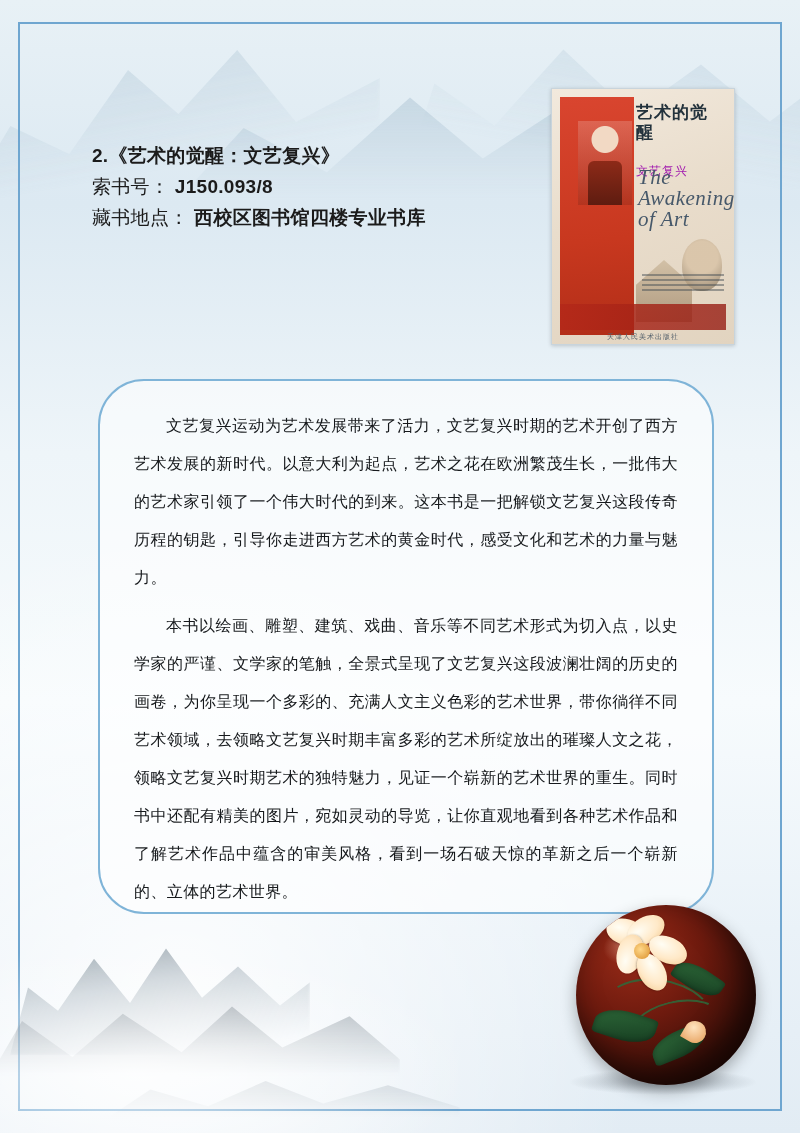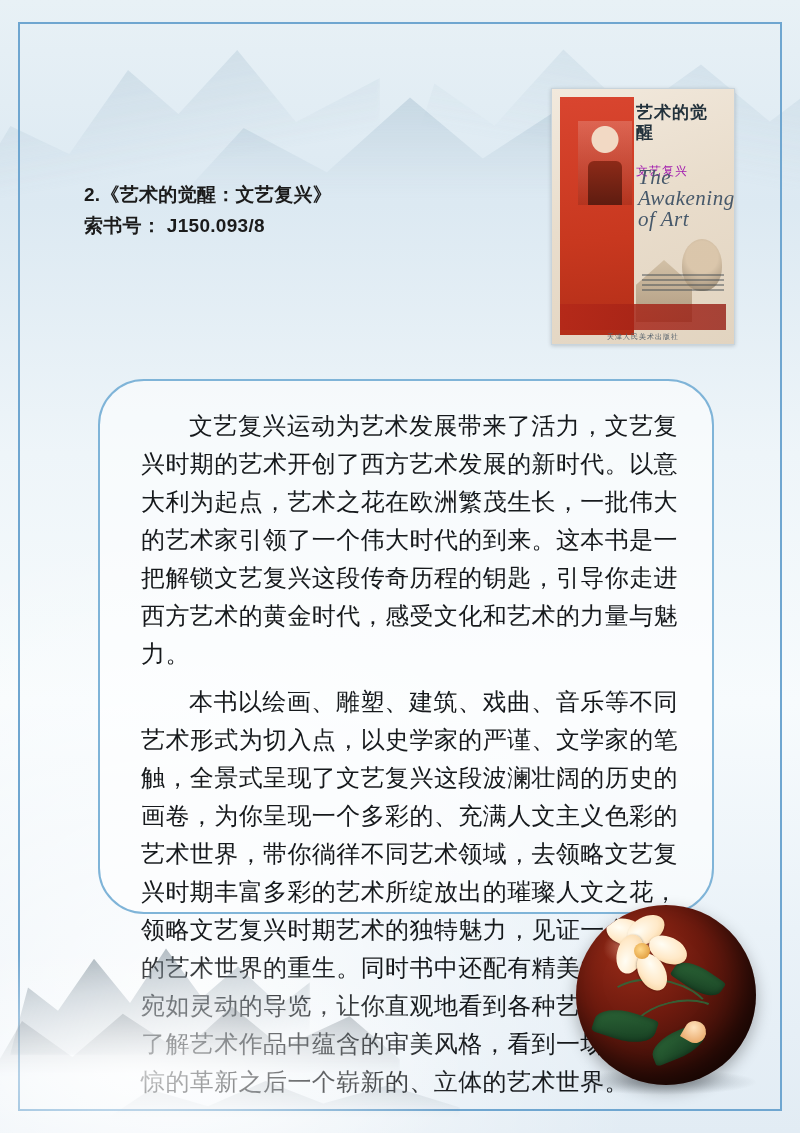--- a/index.html
+++ b/index.html
@@ -84,34 +84,33 @@
     top: 22px;
     right: 18px;
     bottom: 22px;
     border: 2px solid #6fa6d0;
     pointer-events: none;
   }
 
   
   .header {
     position: absolute;
-    left: 84px;
+    left: 92px;
     top: 140px;
     width: 400px;
-    margin-top: 39px;
   }
   .header-line {
     font-family: "Liberation Sans", sans-serif;
     font-size: 19px;
     line-height: 31px;
     color: #1b1b1b;
     font-weight: 600;
     letter-spacing: .3px;
   }
-  .header-line .lbl { font-weight: 700; }
+  .header-line .lbl { font-weight: 400; }
 
   
   .cover {
     position: absolute;
     left: 551px;
     top: 88px;
     width: 182px;
     height: 255px;
     border: 1px solid #c8d4dc;
     background: #e7e0d6;
@@ -229,25 +228,25 @@
     width: 616px;
     height: 535px;
     border: 2px solid #7fb4d8;
     border-radius: 46px;
     background: rgba(255,255,255,0.55);
     box-sizing: border-box;
     padding: 26px 34px 18px 34px;
   }
   .para {
     font-family: "Liberation Serif", "DejaVu Serif", serif;
-    font-size: 24px;
+    font-size: 16px;
     line-height: 38px;
     color: #16191c;
     text-indent: 2em;
-    margin: 0 0 10px 7px;
+    margin: 0 0 10px 0;
     text-align: justify;
     letter-spacing: .4px;
   }
 
   
   .ball {
     position: absolute;
     right: 44px;
     bottom: 48px;
     width: 180px;
@@ -336,20 +335,24 @@
 
   <div class="frame"></div>
 
   <div class="header">
     <div class="header-line">
       <span>2.</span><span>《艺术的觉醒：文艺复兴》</span>
     </div>
     <div class="header-line">
       <span class="lbl">索书号：</span>
       <span>J150.093/8</span>
+    </div>
+    <div class="header-line">
+      <span class="lbl">藏书地点：</span>
+      <span>西校区图书馆四楼专业书库</span>
     </div>
   </div>
 
   <div class="cover">
     <div class="cover-inner"></div>
     <div class="cover-red">
       <div class="cover-figure"></div>
     </div>
     <div class="cover-bigtext">
       <div class="cover-title-cn">艺术的觉醒</div>

